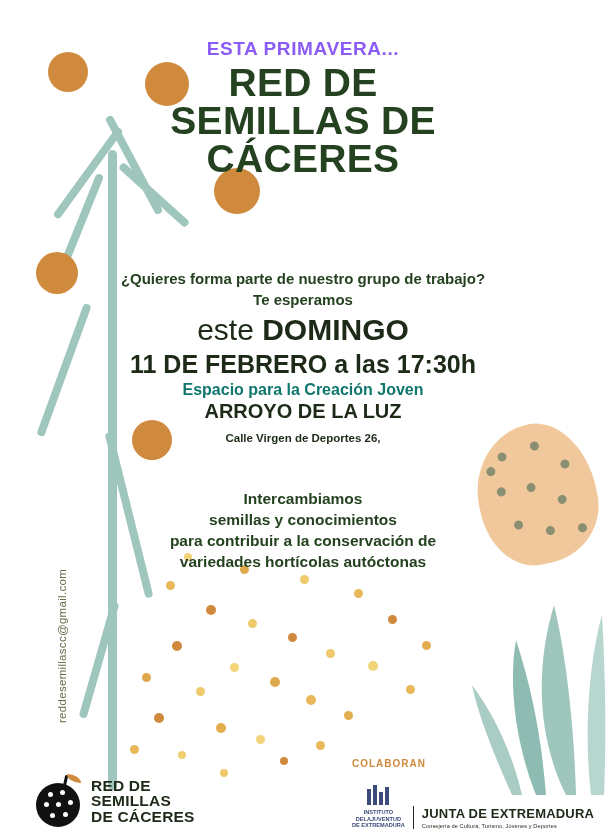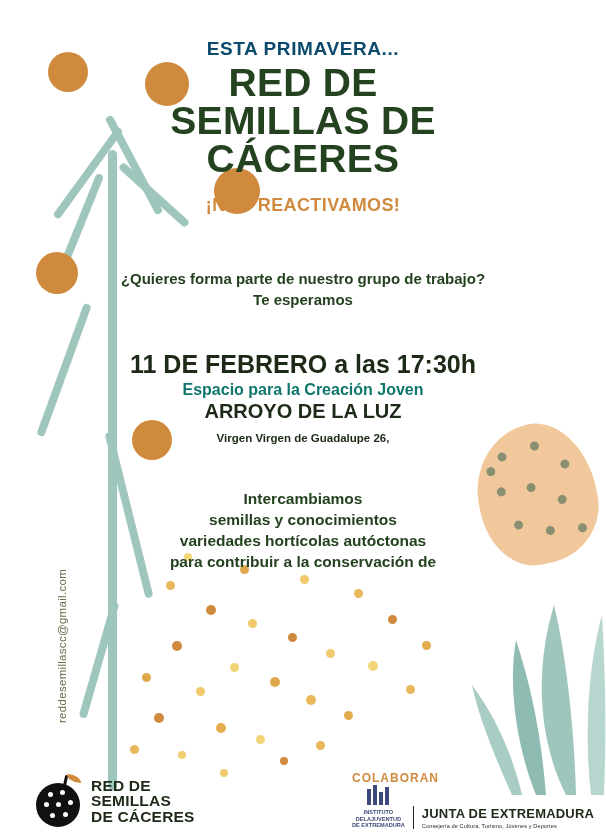--- a/index.html
+++ b/index.html
@@ -27,21 +27,21 @@
 
   
   .aloe{position:absolute;right:0;bottom:40px;width:190px;height:250px;}
 
   
   .seeds{position:absolute;left:120px;top:545px;width:360px;height:240px;}
   .seed{position:absolute;border-radius:50%;}
 
   
   .txt{position:absolute;text-align:center;width:100%;left:0;}
-  .kicker{top:38px;color:#0c4a6e;font-weight:bold;font-size:19px;letter-spacing:.6px;}
+  .kicker{top:38px;color:#8b5cf6;font-weight:bold;font-size:19px;letter-spacing:.6px;}
   .title{top:64px;color:#24421f;font-weight:bold;font-size:39px;line-height:38px;letter-spacing:.3px;}
   .subkicker{top:195px;color:#d08a3e;font-weight:bold;font-size:18px;letter-spacing:.4px;}
   .question{top:268px;color:#24421f;font-size:15px;line-height:21px;font-weight:600;}
   .when1{top:313px;color:#1c2a17;font-size:30px;font-weight:bold;}
   .when1 .light{font-weight:normal;}
   .when2{top:350px;color:#1c2a17;font-size:25px;font-weight:bold;}
   .place1{top:381px;color:#0f766e;font-size:16px;font-weight:600;}
   .place2{top:400px;color:#1c2a17;font-size:20px;font-weight:bold;}
   .addr{top:431px;color:#1c2a17;font-size:11.5px;line-height:15px;font-weight:bold;}
   .para{top:488px;color:#24421f;font-size:15.5px;line-height:21px;font-weight:600;}
@@ -57,21 +57,21 @@
   .footer{position:absolute;left:0;bottom:0;width:606px;height:70px;}
   .logo{position:absolute;left:36px;bottom:8px;display:flex;align-items:center;gap:9px;}
   .logo-mark{position:relative;width:46px;height:52px;}
   .logo-seed{position:absolute;left:0;bottom:0;width:44px;height:44px;border-radius:50% 50% 50% 50%;background:#111;}
   .logo-stem{position:absolute;left:28px;top:0;width:3px;height:12px;background:#111;border-radius:2px;transform:rotate(12deg);}
   .logo-leaf{position:absolute;left:31px;top:-1px;width:14px;height:9px;background:#d08a3e;border-radius:0 100% 0 100%;}
   .logo-dots i{position:absolute;width:5px;height:5px;border-radius:50%;background:#fff;}
   .logo-text{color:#1c2a17;font-weight:bold;font-size:15.5px;line-height:15.5px;letter-spacing:.2px;}
 
   .collab{position:absolute;left:352px;bottom:6px;width:248px;}
-  .collab-label{color:#d08a3e;font-size:12px;font-weight:bold;letter-spacing:1px;margin-bottom:0;}
+  .collab-label{color:#d08a3e;font-size:10px;font-weight:bold;letter-spacing:1px;margin-bottom:16px;}
   .collab-row{display:flex;align-items:flex-end;gap:8px;}
   .junta{border-left:1px solid #1c2a17;padding-left:8px;}
   .junta-title{color:#1c2a17;font-weight:bold;font-size:13px;letter-spacing:.2px;}
   .junta-sub{color:#1c2a17;font-size:5.6px;letter-spacing:.1px;margin-top:2px;}
   .inst{color:#3b4a7a;font-size:5.6px;font-weight:bold;line-height:6.6px;text-align:center;}
   .inst-mark{width:26px;height:22px;margin:0 auto 2px;position:relative;}
   .inst-mark span{position:absolute;background:#3b4a7a;}
 </style>
 </head>
 <body>
@@ -147,42 +147,44 @@
   </div>
 
   <div class="txt kicker">ESTA PRIMAVERA...</div>
 
   <div class="txt title">
     <div>RED DE</div>
     <div>SEMILLAS DE</div>
     <div>CÁCERES</div>
   </div>
 
-  <div class="txt subkicker">¡NOS REACTIVAMOS!</div>
 
   <div class="txt question">
     <div>¿Quieres forma parte de nuestro grupo de trabajo?</div>
     <div>Te esperamos</div>
   </div>
 
+  <div class="txt when1">
+    <span class="light">este </span><span>DOMINGO</span>
+  </div>
 
   <div class="txt when2">11 DE FEBRERO a las 17:30h</div>
 
   <div class="txt place1">Espacio para la Creación Joven</div>
   <div class="txt place2">ARROYO DE LA LUZ</div>
 
   <div class="txt addr">
-    <div>Virgen Virgen de Guadalupe 26,</div>
+    <div>Calle Virgen de Deportes 26,</div>
   </div>
 
   <div class="txt para">
     <div>Intercambiamos</div>
     <div>semillas y conocimientos</div>
+    <div>para contribuir a la conservación de</div>
     <div>variedades hortícolas autóctonas</div>
-    <div>para contribuir a la conservación de</div>
   </div>
 
   <div class="email">reddesemillascc@gmail.com</div>
 
   <div class="footer">
 
     <div class="logo">
       <div class="logo-mark">
         <div class="logo-seed"></div>
         <div class="logo-stem"></div>

